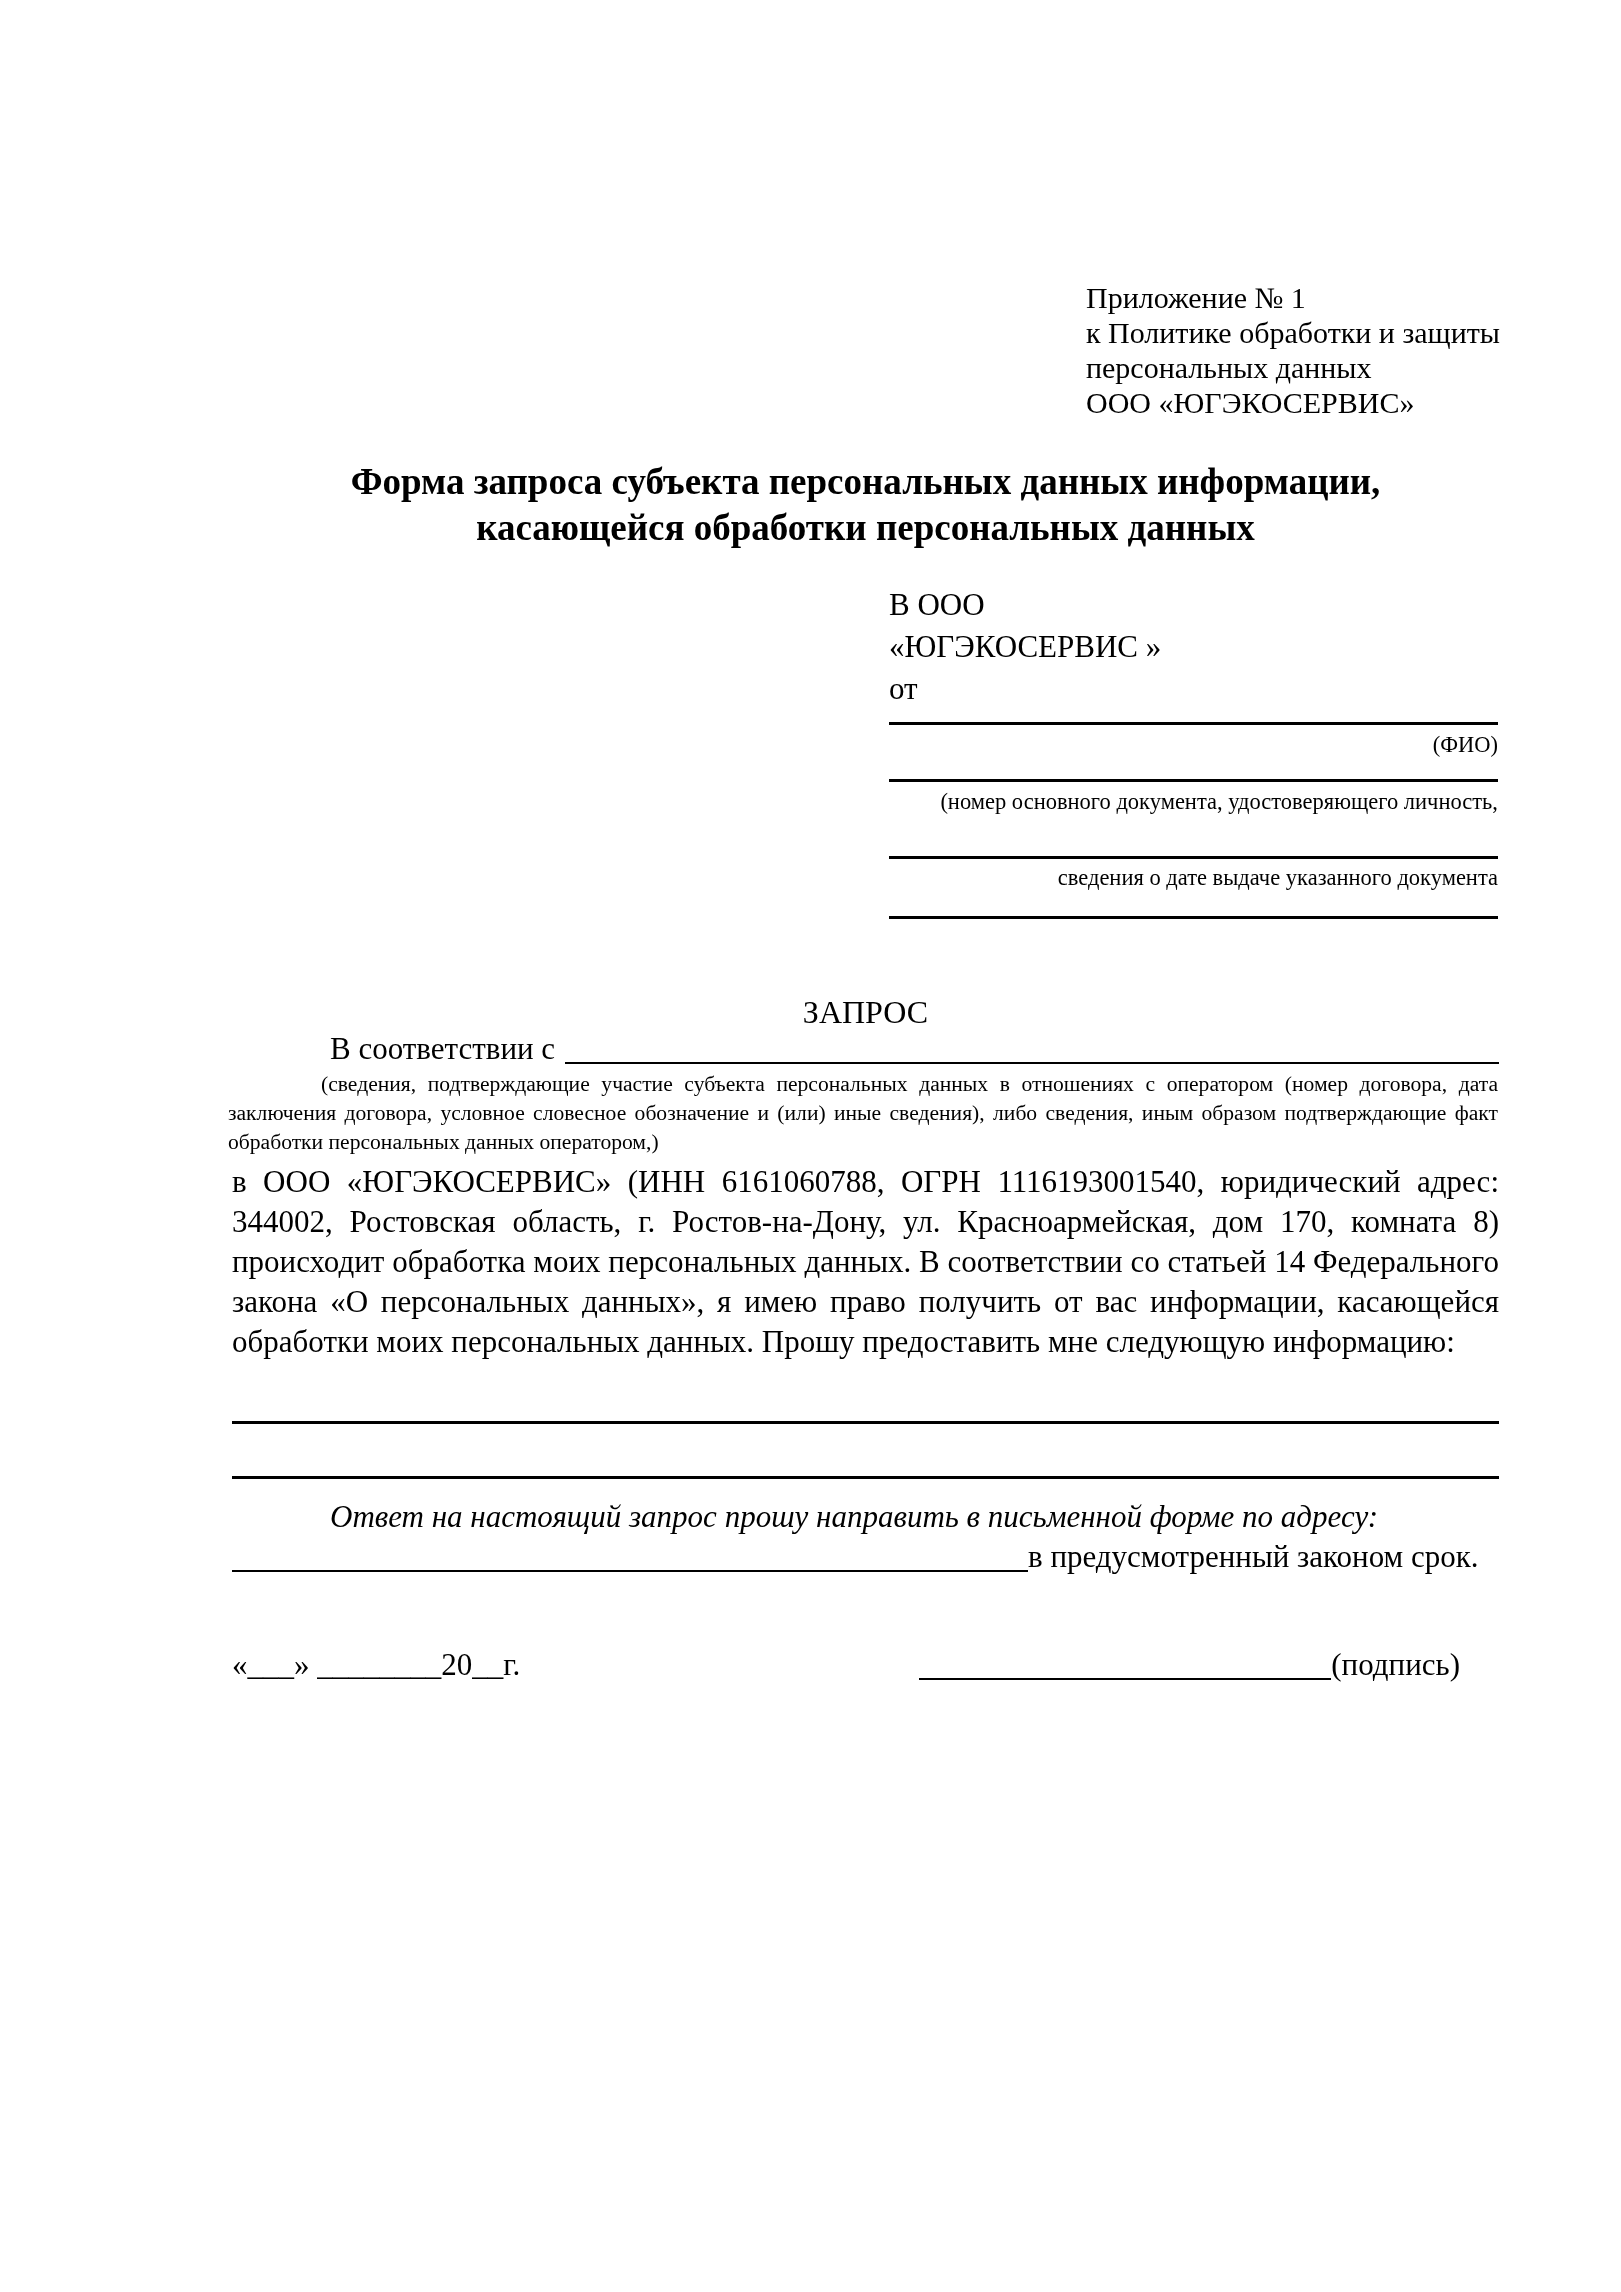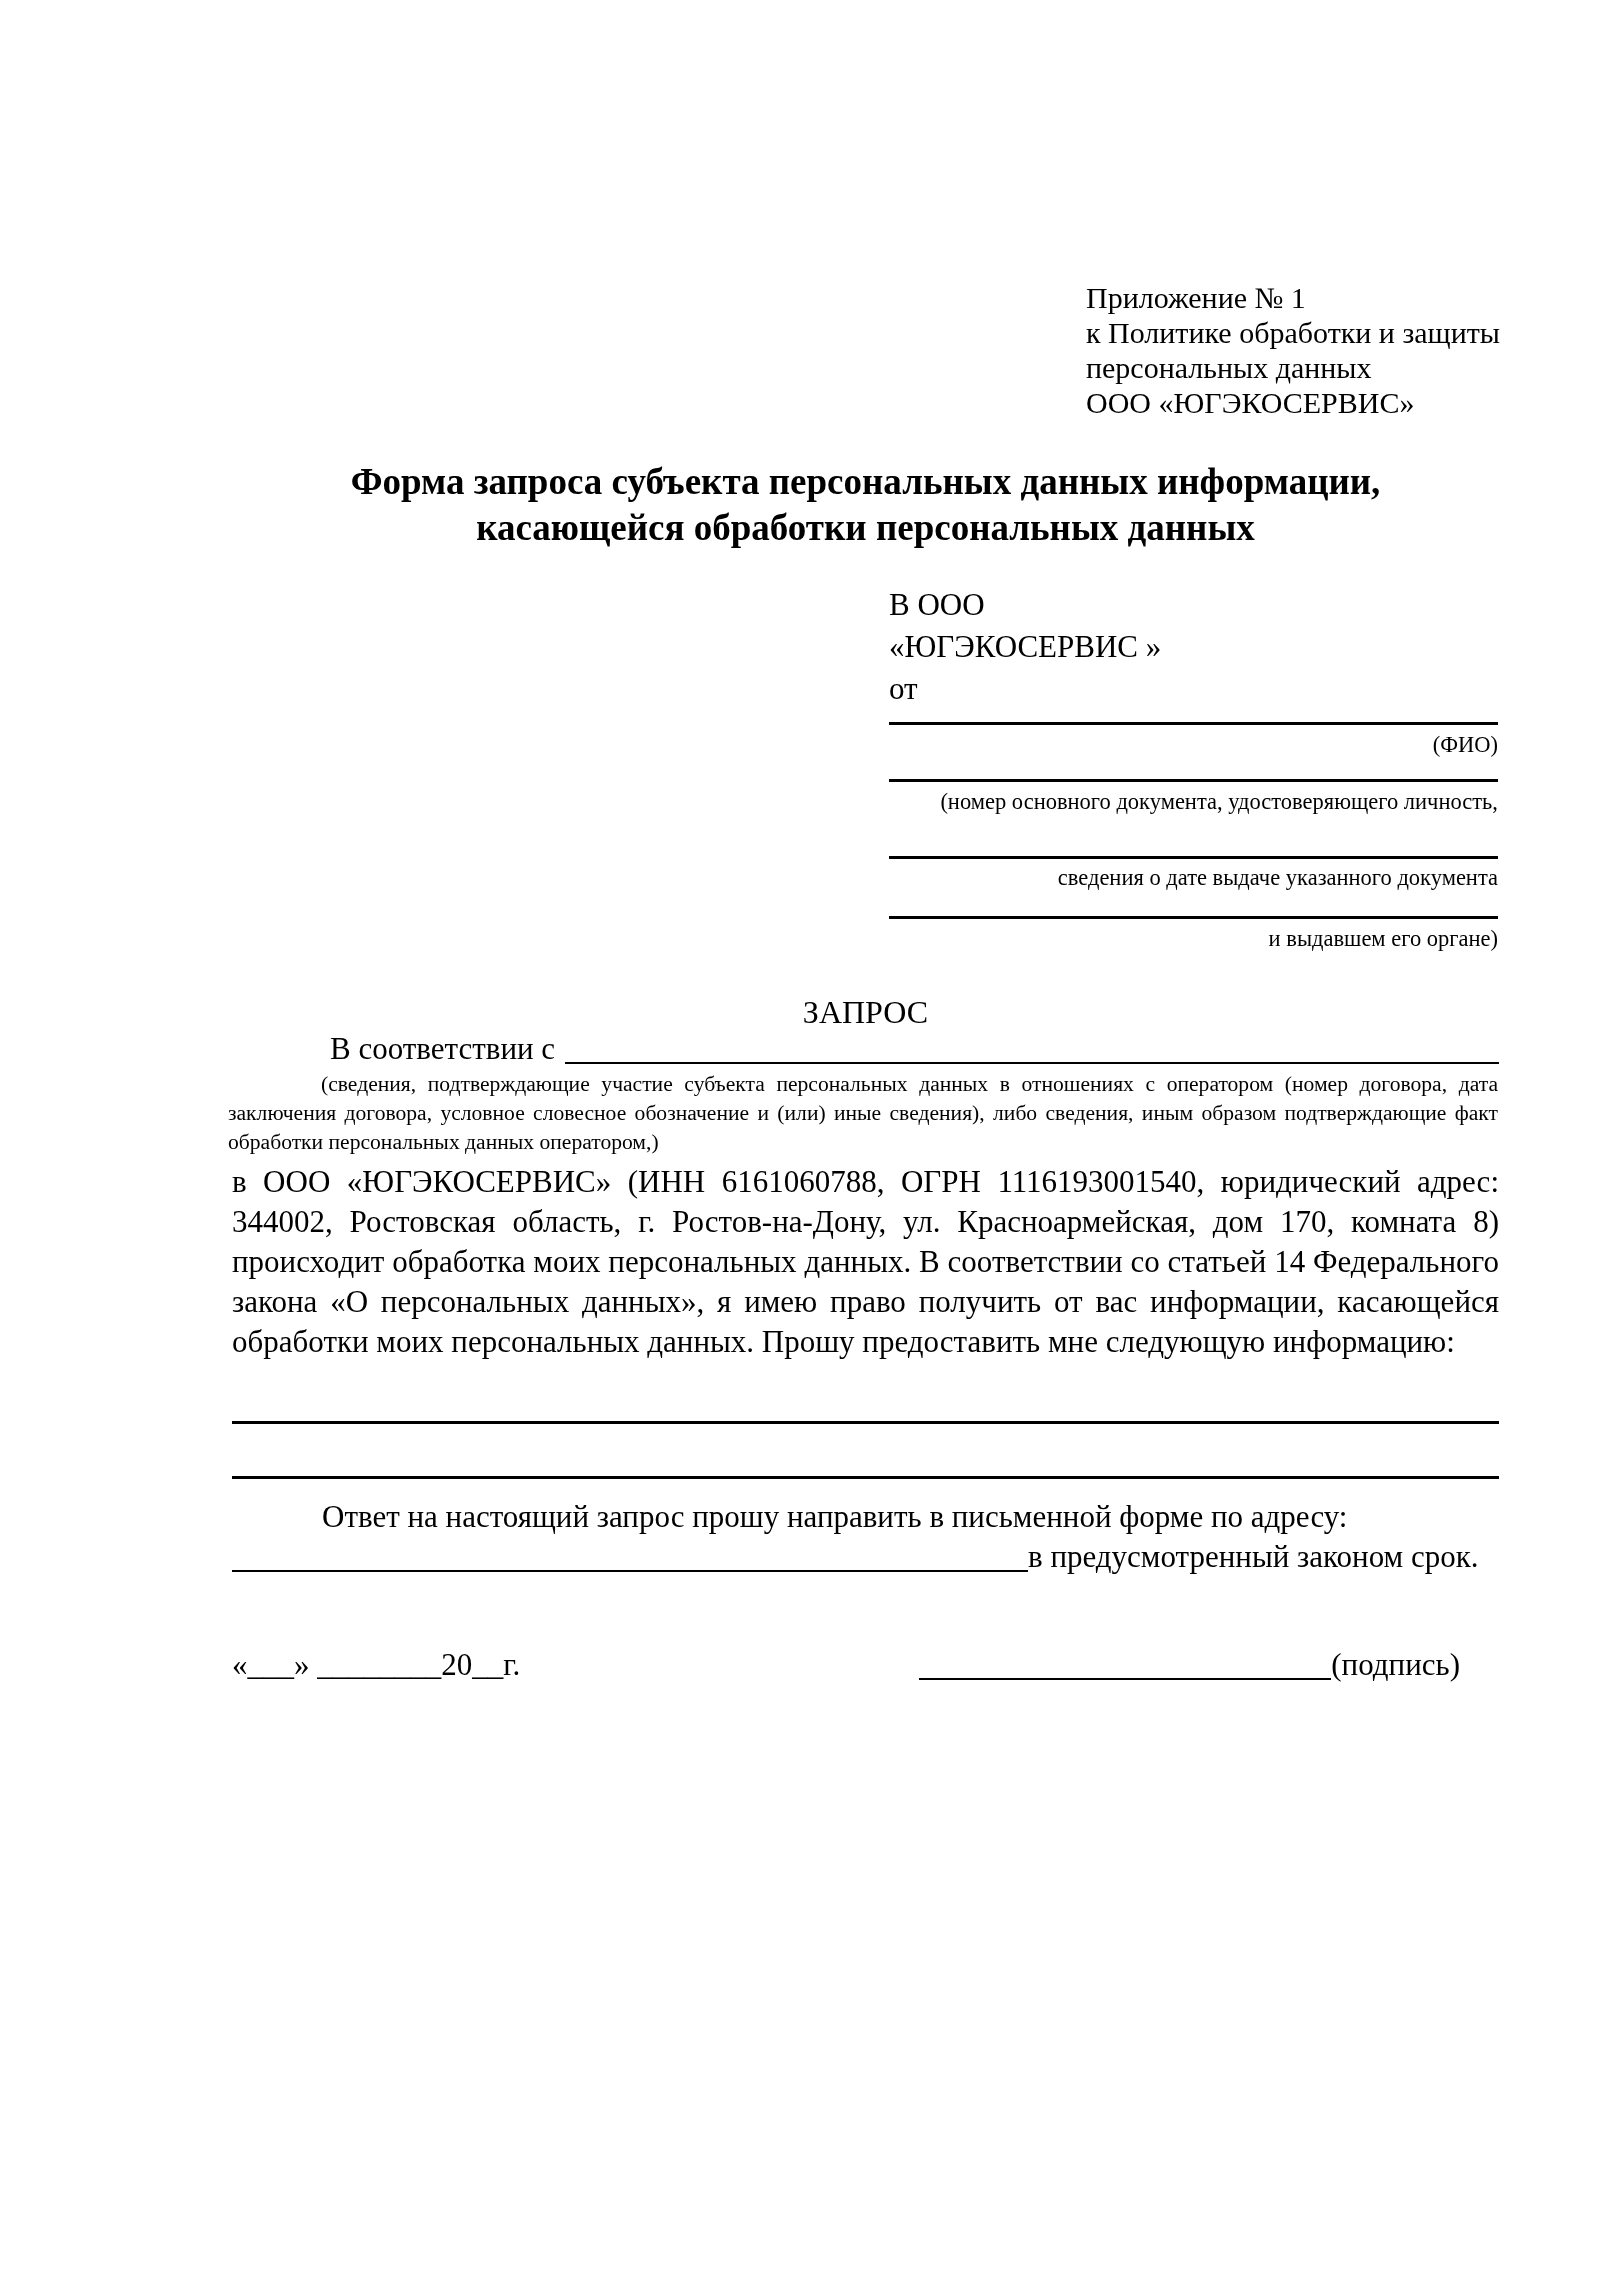--- a/index.html
+++ b/index.html
@@ -83,24 +83,25 @@
     left: 232px; top: 1162px; width: 1267px;
     font-size: 31px; line-height: 40px;
     text-align: justify;
   }
 
   .blank-a { left: 232px; width: 1267px; top: 1421px; }
   .blank-b { left: 232px; width: 1267px; top: 1476px; }
 
   .reply1 {
     position: absolute;
-    left: 224px; top: 1497px; width: 1267px;
+    left: 232px; top: 1497px; width: 1267px;
     font-size: 31px; line-height: 40px;
     text-align: justify;
     text-indent: 98px;
+    font-style: italic;
   }
   .reply2 {
     position: absolute;
     left: 232px; top: 1537px; width: 1267px;
     display: flex; align-items: flex-end;
     font-size: 31px; line-height: 40px;
   }
   .fill2 {
     flex: 0 0 auto; width: 796px;
     border-bottom: 2.9px solid #000000;
@@ -152,21 +153,20 @@
   <div class="line" style="left:889px; top:722px; width:609px;"></div>
   <div class="cap" style="top:731px;">(ФИО)</div>
 
   <div class="line" style="left:889px; top:779px; width:609px;"></div>
   <div class="cap" style="top:788px;">(номер основного документа, удостоверяющего личность,</div>
 
   <div class="line" style="left:889px; top:856px; width:609px;"></div>
   <div class="cap" style="top:864px;">сведения о дате выдаче указанного документа</div>
 
   <div class="line" style="left:889px; top:916px; width:609px;"></div>
-  <div class="cap" style="top:925px;">и выдавшем его органе)</div>
 
   <div class="zapros">ЗАПРОС</div>
 
   <div class="sootv-row">
     <span class="prefix">В соответствии с</span>
     <span class="fill"></span>
   </div>
 
   <div class="small-note">(сведения, подтверждающие участие субъекта персональных данных в отношениях с оператором (номер договора, дата заключения договора, условное словесное обозначение и (или) иные сведения), либо сведения, иным образом подтверждающие факт обработки персональных данных оператором,)</div>
 

